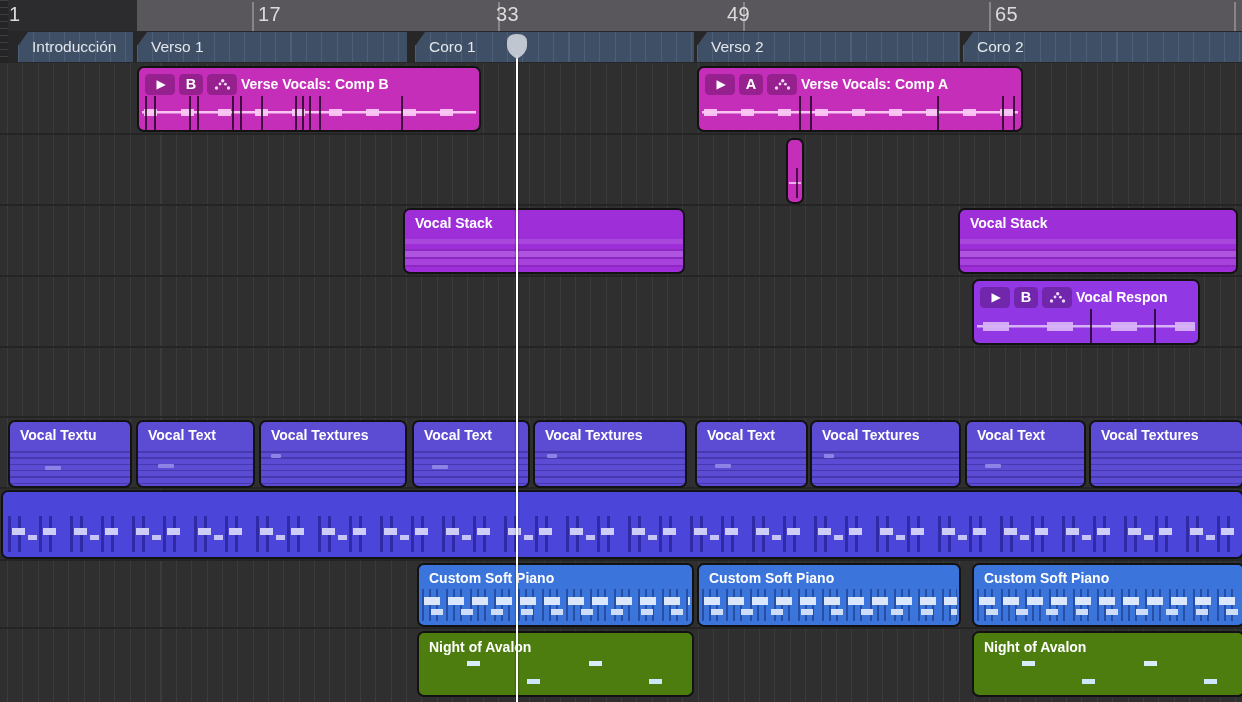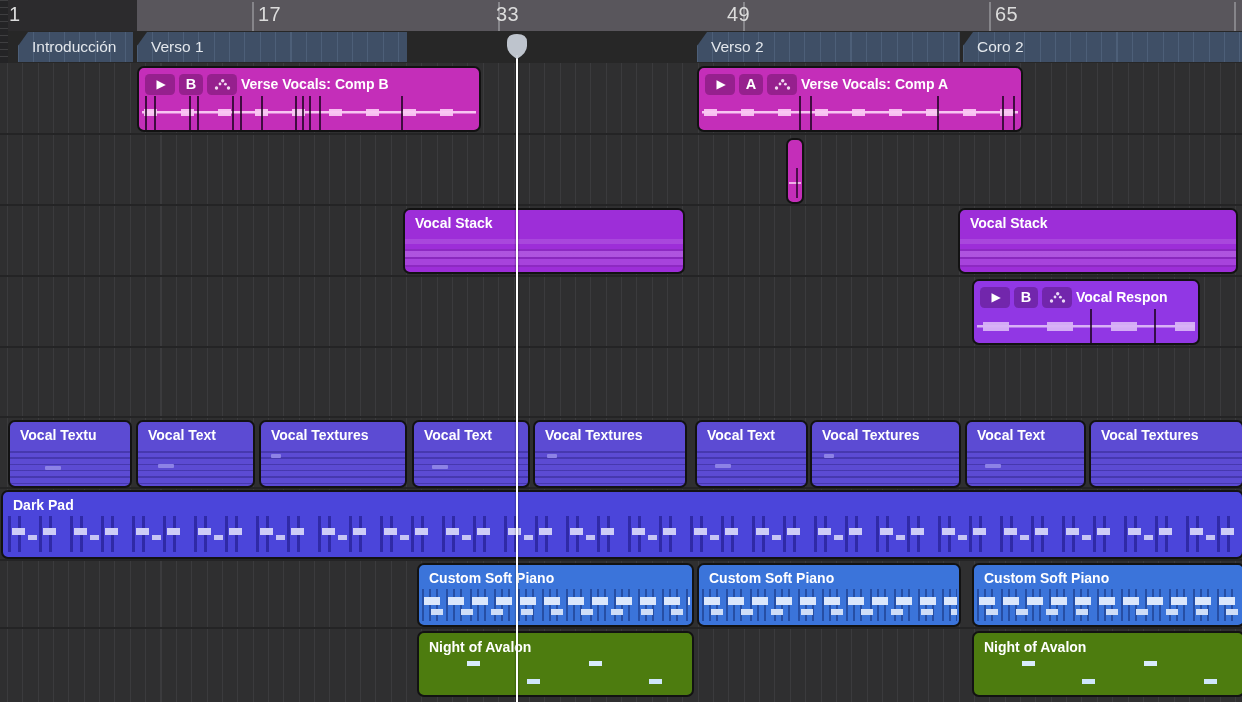--- a/index.html
+++ b/index.html
@@ -140,20 +140,21 @@
     <span class="ruler-num" style="left:258px">17</span>
     <span class="ruler-num" style="left:496px">33</span>
     <span class="ruler-num" style="left:727px">49</span>
     <span class="ruler-num" style="left:995px">65</span>
   </div>
   <div id="edge-strip"></div>
 
   <div id="marker-row">
     <div class="marker" style="left:18px;width:115px">Introducción</div>
     <div class="marker" style="left:137px;width:270px">Verso 1</div>
+    <div class="marker" style="left:415px;width:279px">Coro 1</div>
     <div class="marker" style="left:697px;width:263px">Verso 2</div>
     <div class="marker" style="left:963px;width:279px">Coro 2</div>
   </div>
 
   <div id="grid"></div>
   <div class="lane" style="top:63px;height:72px"></div>
   <div class="lane" style="top:135px;height:71px"></div>
   <div class="lane" style="top:206px;height:71px"></div>
   <div class="lane" style="top:277px;height:71px"></div>
   <div class="lane" style="top:348px;height:70px"></div>
@@ -302,21 +303,20 @@
     <div class="rtitle">Vocal Text</div>
     <div class="tex-body"></div>
     <div class="tex-note" style="left:18px;top:42px"></div>
   </div>
   <div class="region reg-tex" style="left:1089px;top:420px;width:155px;height:68px">
     <div class="rtitle">Vocal Textures</div>
     <div class="tex-body"></div>
   </div>
 
   <div class="region" id="dark-pad" style="left:1px;top:490px;width:1243px;height:69px">
-    <div class="rtitle">Dark Pad</div>
     <div class="pad-body"></div>
   </div>
 
   <div class="region reg-piano" style="left:417px;top:563px;width:277px;height:64px">
     <div class="rtitle">Custom Soft Piano</div>
     <div class="piano-body"></div>
   </div>
   <div class="region reg-piano" style="left:697px;top:563px;width:264px;height:64px">
     <div class="rtitle">Custom Soft Piano</div>
     <div class="piano-body"></div>

